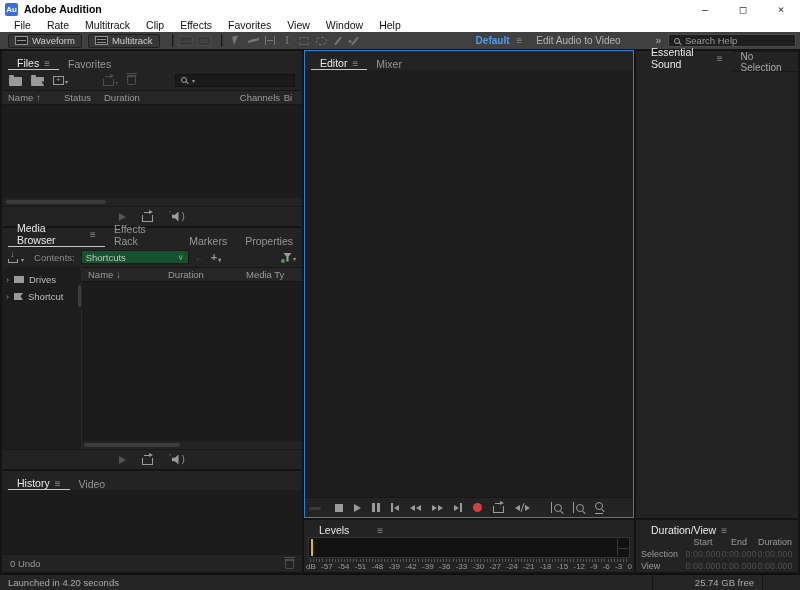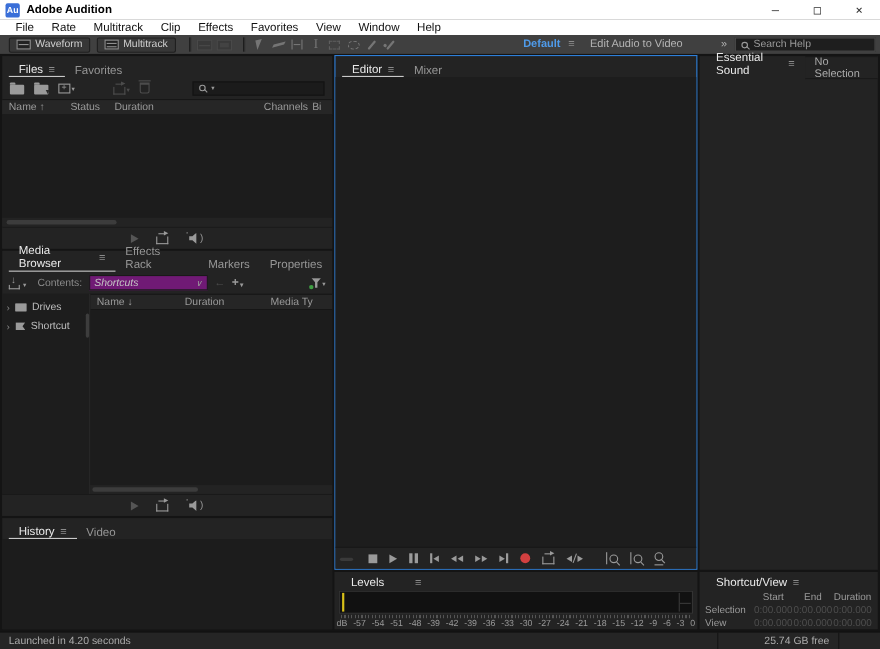--- a/index.html
+++ b/index.html
@@ -111,22 +111,22 @@
   
   .files-toolrow { height:20px; display:flex; align-items:center; gap:9px; padding:0 7px; }
   .fp-search { margin-left:auto; width:120px; height:13px; background:#1b1b1b; border:1px solid #131313;
     display:flex; align-items:center; gap:4px; padding:0 5px; }
   .col { overflow:hidden; white-space:nowrap; }
   .fc1 { flex:1; } .fc2 { width:40px; } .fc3 { width:58px; } .fc4 { width:66px; text-align:right;margin-top:32px; }
   .fc5 { width:52px; text-align:right; } .fc6 { width:16px; text-align:center; }
   
   .mb-toolrow { height:20px; display:flex; align-items:center; padding:0 6px; gap:6px; }
   .contents-label { font-size:9.5px; color:#8a8a8a; margin-left:4px; }
-  .dropdown { display:flex; align-items:center; width:108px; height:14px; background:#701a75; border:1px solid #191919;
-    padding:0 4px; font-size:9.5px; color:#c4c4c4;font-style:italic; }
+  .dropdown { display:flex; align-items:center; width:108px; height:14px; background:#14532d; border:1px solid #191919;
+    padding:0 4px; font-size:9.5px; color:#c4c4c4; }
   .dropdown .chev { margin-left:auto; color:#9a9a9a; font-size:8px; }
   .mb-body { display:flex; }
   .mb-tree { width:80px; background:#1d1d1d; border-right:1px solid #282828; padding-top:4px; position:relative; }
   .tree-item { display:flex; align-items:center; gap:5px; padding:3px 4px; font-size:9.5px; color:#bdbdbd; }
   .tree-chev { color:#8a8a8a; font-size:9px; }
   .tree-thumb { position:absolute; right:0px; top:18px; width:3px; height:22px; background:#3d3d3d; border-radius:2px; }
   .mb-right { flex:1; display:flex; flex-direction:column; }
   .mc1 { flex:1; } .mc2 { width:78px; } .mc3 { width:50px; }
   
   .hist-bottom { height:18px; background:#232323; border-top:1px solid #191919; display:flex; align-items:center;
@@ -398,20 +398,24 @@
   <div class="tabbar">
     <div class="tab active">
       <span>History</span>
       <span class="ham">≡</span>
     </div>
     <div class="tab">
       <span>Video</span>
     </div>
   </div>
   <div class="content" style="flex:1;"></div>
+  <div class="hist-bottom">
+    <span>0 Undo</span>
+    <span class="i-trash dimmed" style="margin-left:auto;"></span>
+  </div>
 </div>
 
 <div class="panel editor" style="left:304px; top:50px; width:330px; height:468px;">
   <div class="tabbar">
     <div class="tab active">
       <span>Editor</span>
       <span class="ham">≡</span>
     </div>
     <div class="tab">
       <span>Mixer</span>
@@ -517,21 +521,21 @@
       <span>-9</span>
       <span>-6</span>
       <span>-3</span>
       <span>0</span>
     </div>
 </div>
 
 <div class="panel" style="left:636px; top:520px; width:162px; height:52px;">
   <div class="tabbar sv-tabbar">
     <div class="tab" style="color:#eaeaea;">
-      <span>Shortcut/View</span>
+      <span>Duration/View</span>
       <span class="ham">≡</span>
     </div>
   </div>
   <div class="sv-table">
     <div class="sv-row">
       <span></span>
       <span class="h">Start</span>
       <span class="h">End</span>
       <span class="h">Duration</span>
     </div>

